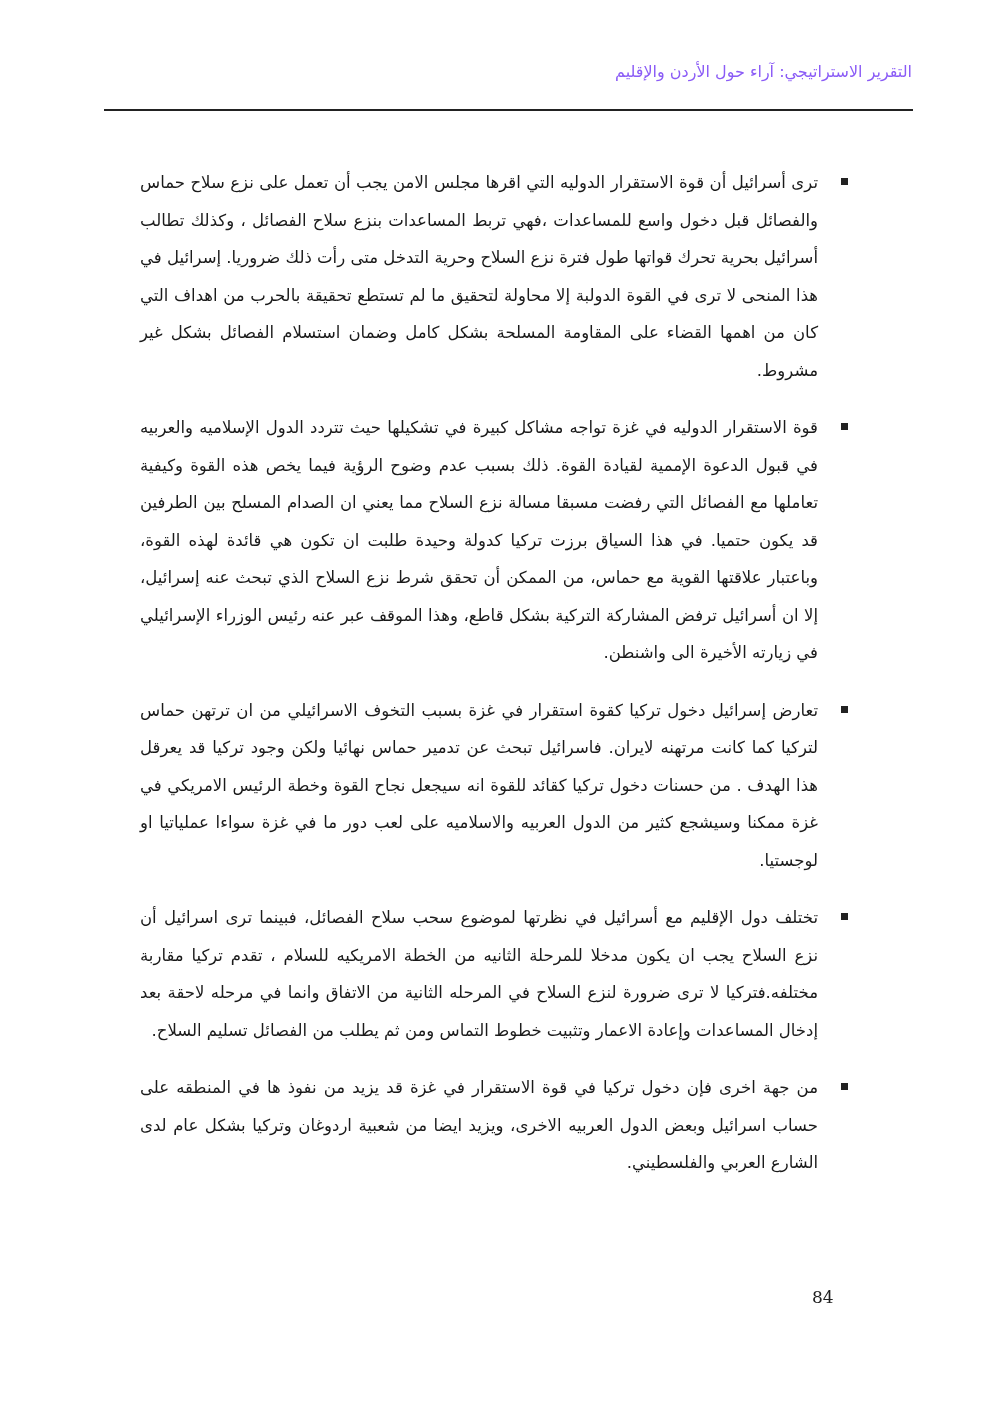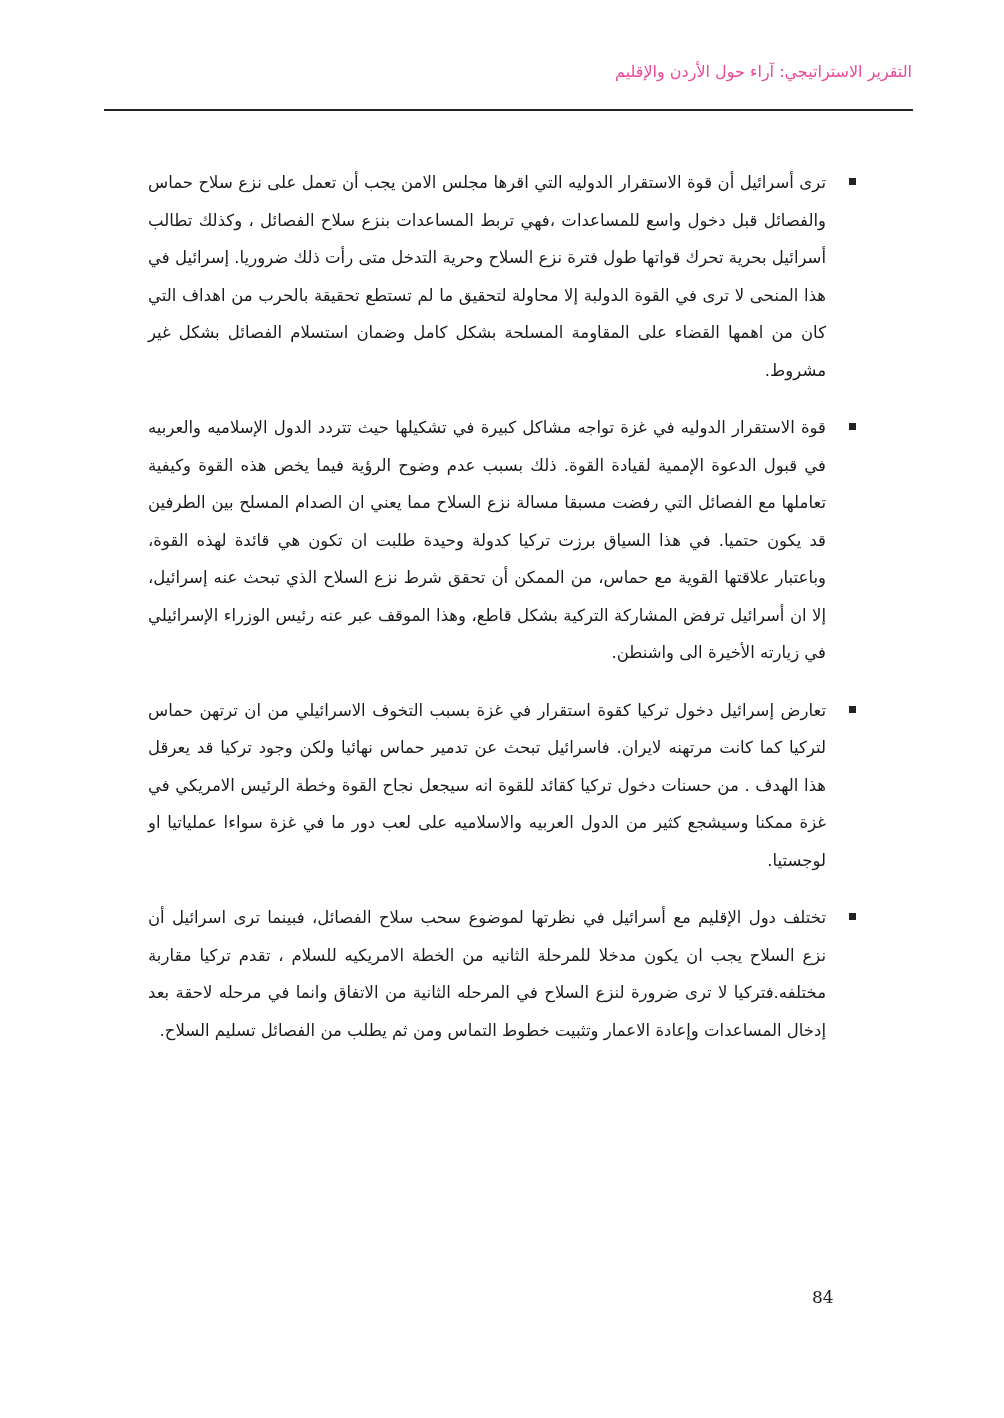--- a/index.html
+++ b/index.html
@@ -17,34 +17,34 @@
     }
     .running-header {
       position: absolute;
       top: 58px;
       right: 92px;
       width: 809px;
       text-align: right;
       direction: rtl;
       font-size: 16px;
       line-height: 28px;
-      color: #ec4899;
+      color: #8b5cf6;
     }
     .header-rule {
       position: absolute;
       top: 109px;
       left: 104px;
       width: 809px;
       height: 2px;
       background: #222;
     }
     .content {
       position: absolute;
       top: 164px;
-      left: 148px;
+      left: 140px;
       width: 712px;
       direction: rtl;
     }
     .bullet-item {
       position: relative;
       padding-right: 34px;
       margin-bottom: 20px;
       text-align: justify;
       text-align-last: right;
       font-size: 16.5px;
@@ -85,15 +85,19 @@
     <span>قوة الاستقرار الدوليه في غزة تواجه مشاكل كبيرة في تشكيلها حيث تتردد الدول الإسلاميه والعربيه في قبول الدعوة الإممية لقيادة القوة. ذلك بسبب عدم وضوح الرؤية فيما يخص هذه القوة وكيفية تعاملها مع الفصائل التي رفضت مسبقا مسالة نزع السلاح مما يعني ان الصدام المسلح بين الطرفين قد يكون حتميا. في هذا السياق برزت تركيا كدولة وحيدة طلبت ان تكون هي قائدة لهذه القوة، وباعتبار علاقتها القوية مع حماس، من الممكن أن تحقق شرط نزع السلاح الذي تبحث عنه إسرائيل، إلا ان أسرائيل ترفض المشاركة التركية بشكل قاطع، وهذا الموقف عبر عنه رئيس الوزراء الإسرائيلي في زيارته الأخيرة الى واشنطن.</span>
   </div>
   <div class="bullet-item">
     <span class="bullet-marker"></span>
     <span>تعارض إسرائيل دخول تركيا كقوة استقرار في غزة بسبب التخوف الاسرائيلي من ان ترتهن حماس لتركيا كما كانت مرتهنه لايران. فاسرائيل تبحث عن تدمير حماس نهائيا ولكن وجود تركيا قد يعرقل هذا الهدف . من حسنات دخول تركيا كقائد للقوة انه سيجعل نجاح القوة وخطة الرئيس الامريكي في غزة ممكنا وسيشجع كثير من الدول العربيه والاسلاميه على لعب دور ما في غزة سواءا عملياتيا او لوجستيا.</span>
   </div>
   <div class="bullet-item">
     <span class="bullet-marker"></span>
     <span>تختلف دول الإقليم مع أسرائيل في نظرتها لموضوع سحب سلاح الفصائل، فبينما ترى اسرائيل أن نزع السلاح يجب ان يكون مدخلا للمرحلة الثانيه من الخطة الامريكيه للسلام ، تقدم تركيا مقاربة مختلفه.فتركيا لا ترى ضرورة لنزع السلاح في المرحله الثانية من الاتفاق وانما في مرحله لاحقة بعد إدخال المساعدات وإعادة الاعمار وتثبيت خطوط التماس ومن ثم يطلب من الفصائل تسليم السلاح.</span>
   </div>
+  <div class="bullet-item">
+    <span class="bullet-marker"></span>
+    <span>من جهة اخرى فإن دخول تركيا في قوة الاستقرار في غزة قد يزيد من نفوذ ها في المنطقه على حساب اسرائيل وبعض الدول العربيه الاخرى، ويزيد ايضا من شعبية اردوغان وتركيا بشكل عام لدى الشارع العربي والفلسطيني.</span>
+  </div>
 </div>
 
 <div class="page-number">84</div>
 
 </body></html>

